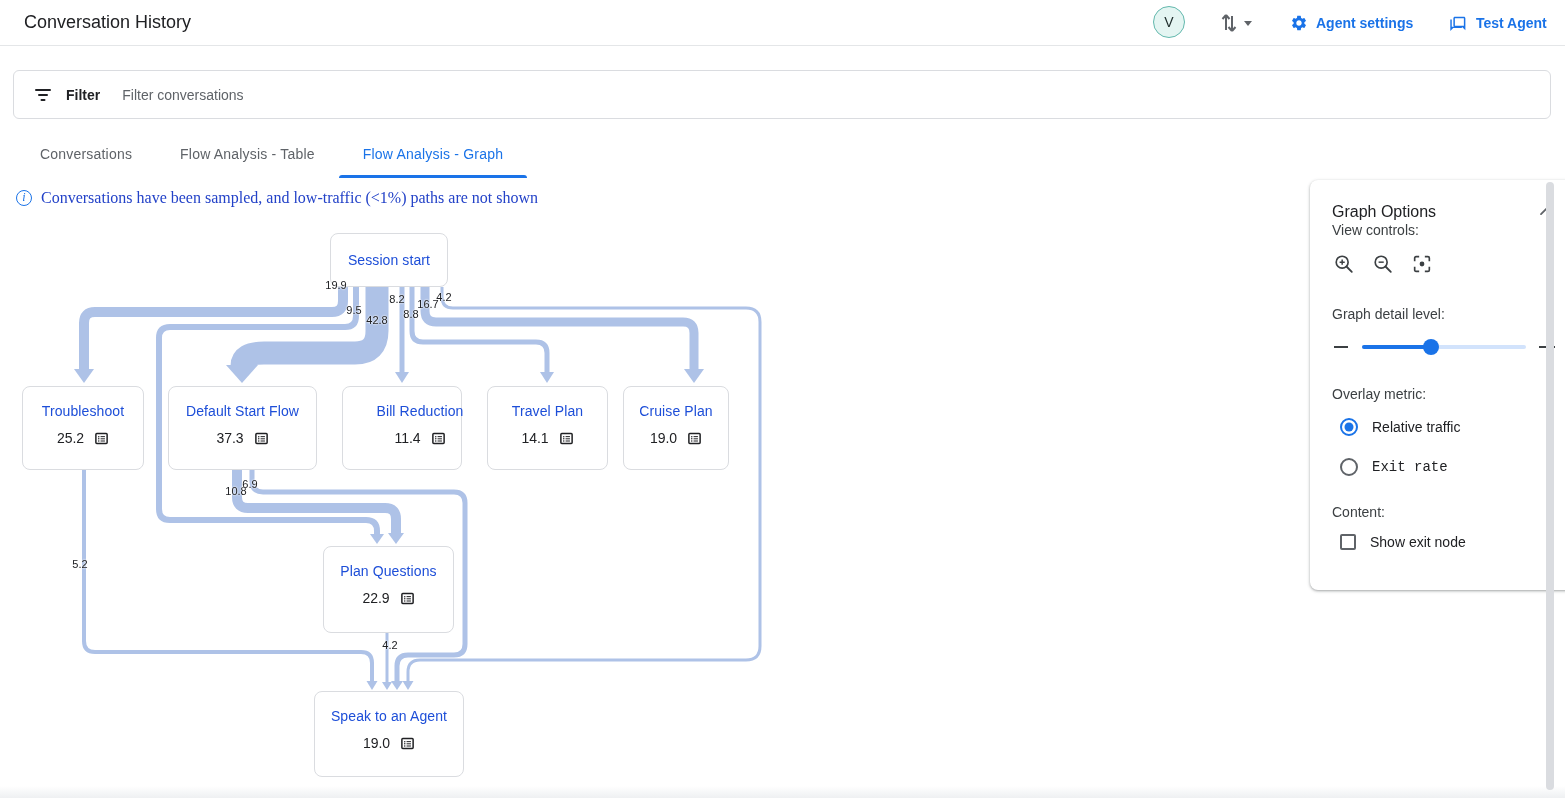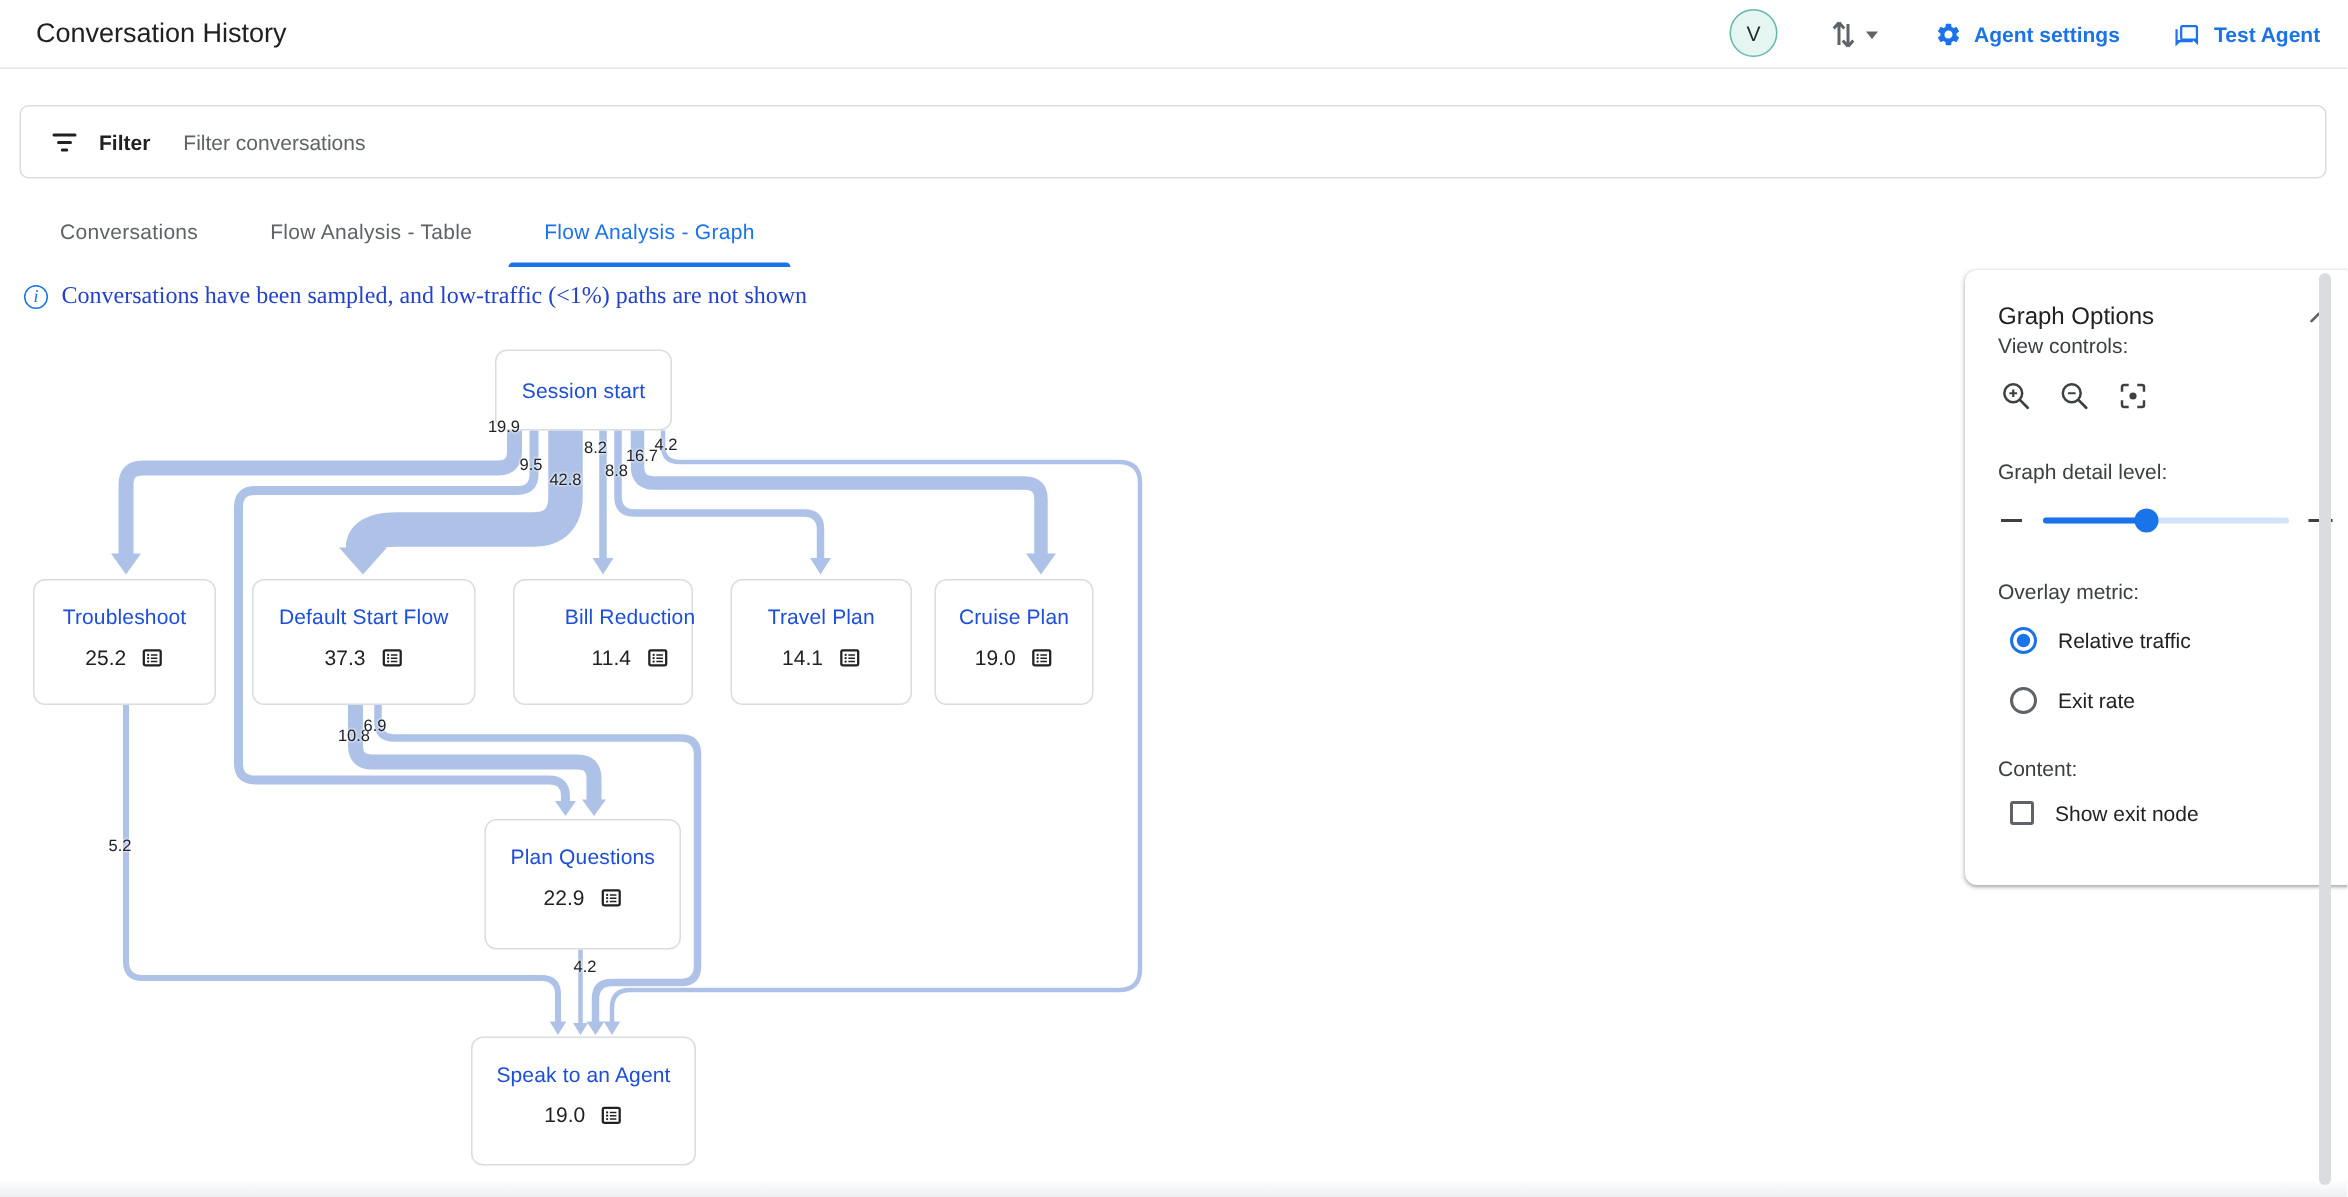--- a/index.html
+++ b/index.html
@@ -62,21 +62,21 @@
   .slider-row { margin-top:16px; display:flex; align-items:center; }
   .slider-minus, .slider-plus { width:18px; height:18px; cursor:pointer; flex:none; position:relative; }
   .slider-minus::before { content:""; position:absolute; left:2px; right:2px; top:8px; height:2px; background:#3c4043; }
   .slider-plus::before { content:""; position:absolute; left:1px; right:1px; top:8px; height:2px; background:#3c4043; }
   .slider-plus::after { content:""; position:absolute; top:1px; bottom:1px; left:8px; width:2px; background:#3c4043; }
   .slider-track { position:relative; flex:1; height:4px; border-radius:2px; background:#d2e3fc; margin:0 12px; cursor:pointer; }
   .slider-fill { position:absolute; left:0; top:0; bottom:0; background:#1a73e8; border-radius:2px; }
   .slider-thumb { position:absolute; top:50%; width:16px; height:16px; border-radius:50%; background:#1a73e8; transform:translate(-50%,-50%); }
   .overlay-label { margin-top:30px; }
   .radio-row { margin-top:16px; margin-left:8px; display:flex; align-items:center; gap:14px; cursor:pointer; }
-  .radio-row + .radio-row { margin-top:22px; }
+  .radio-row + .radio-row { margin-top:22px;font-family:Liberation Mono, monospace; }
   .radio { width:18px; height:18px; border-radius:50%; border:2px solid #5f6368; position:relative; flex:none; }
   .radio.checked { border-color:#1a73e8; }
   .radio.checked::after { content:""; position:absolute; left:50%; top:50%; width:9px; height:9px; border-radius:50%; background:#1a73e8; transform:translate(-50%,-50%); }
   .radio-label { font-size:14px; color:#202124; }
   .content-label { margin-top:28px; }
   .checkbox-row { margin-top:14px; margin-left:8px; display:flex; align-items:center; gap:14px; cursor:pointer; }
   .checkbox { width:16px; height:16px; border:2px solid #5f6368; border-radius:2px; flex:none; }
 
   
   .v-scrollbar { position:absolute; left:1546px; top:182px; width:8px; height:608px; background:#dadce0; border-radius:4px; z-index:40; cursor:pointer; }

